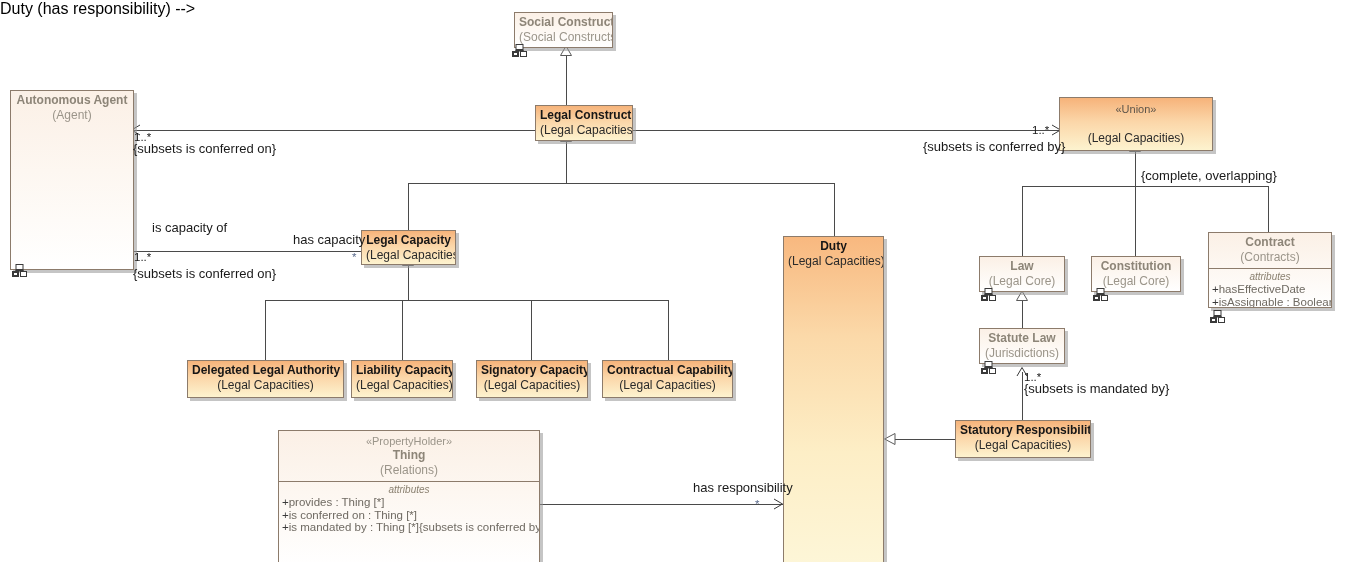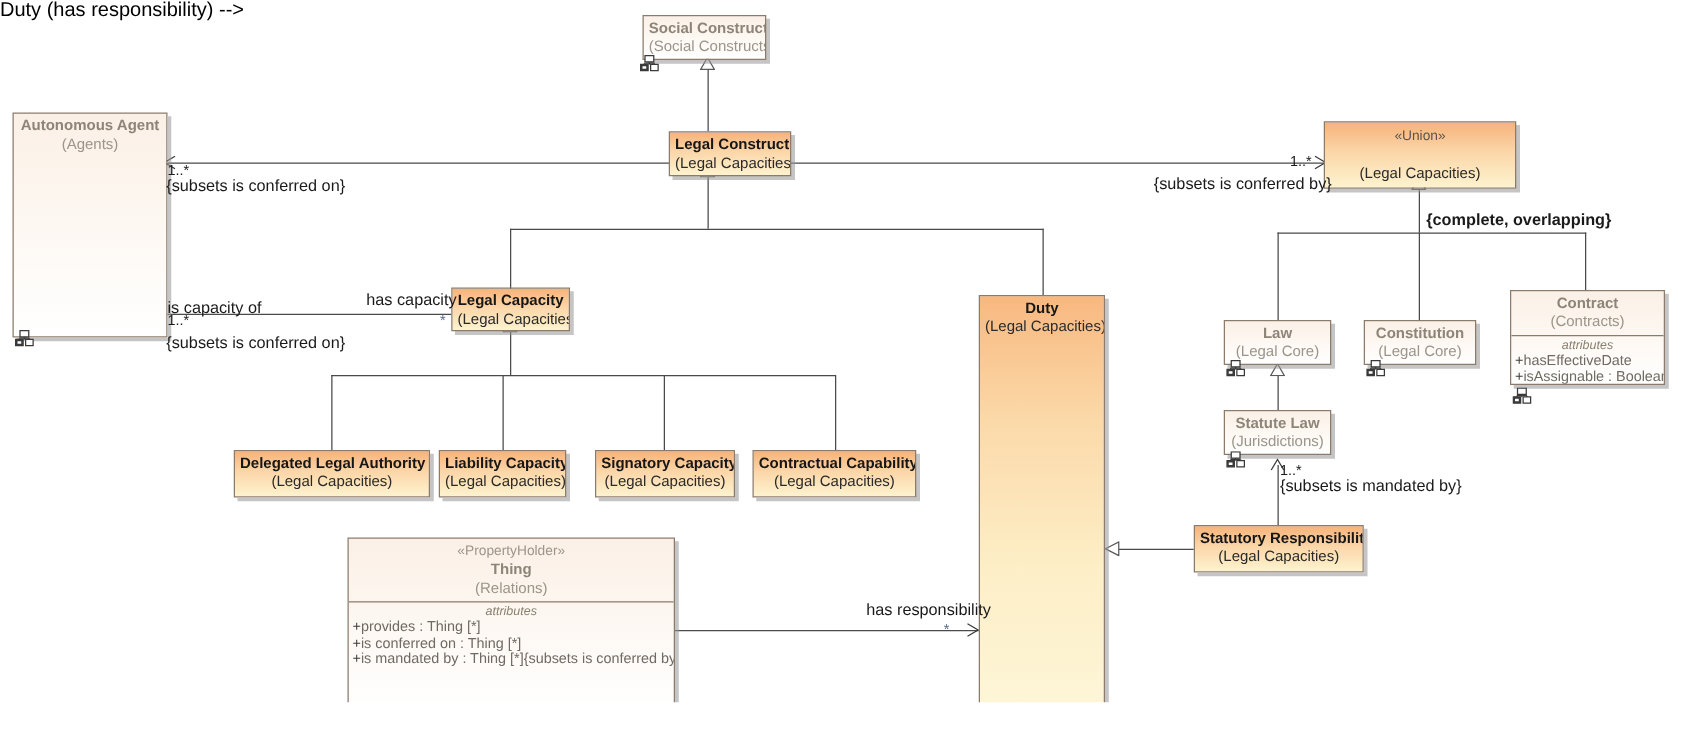--- a/index.html
+++ b/index.html
@@ -248,21 +248,21 @@
       <line x1="3.5" y1="6.5" x2="11.5" y2="6.5" stroke="#3a3a3a"></line>
       <line x1="3.5" y1="6.5" x2="3.5" y2="7.5" stroke="#3a3a3a"></line>
       <line x1="11.5" y1="6.5" x2="11.5" y2="7.5" stroke="#3a3a3a"></line>
     </svg>
   </div>
 
   
   <div class="uml pale" style="left:10px;top:90px;width:124px;height:180px;">
     <div class="hdr">
       <div class="nm">Autonomous Agent</div>
-      <div class="pkg">(Agents)</div>
+      <div class="pkg">(Agent)</div>
     </div>
   </div>
   <div class="badge" style="left:12px;top:264px;">
     <svg width="16" height="14" viewBox="0 0 16 14">
       <rect x="4" y="0.5" width="7" height="5" fill="#ffffff" stroke="#3a3a3a"></rect>
       <rect x="0.5" y="7.5" width="6" height="5" fill="#3a3a3a" stroke="#3a3a3a"></rect>
       <rect x="2" y="9" width="3" height="2" fill="#ffffff"></rect>
       <rect x="8.5" y="7.5" width="6" height="5" fill="#ffffff" stroke="#3a3a3a"></rect>
       <line x1="7.5" y1="5.5" x2="7.5" y2="7.5" stroke="#3a3a3a"></line>
       <line x1="3.5" y1="6.5" x2="11.5" y2="6.5" stroke="#3a3a3a"></line>
@@ -457,27 +457,27 @@
   </div>
 
   
 
   <div class="mult" style="left:134px;top:131px;">1..*</div>
   <div class="lbl" style="left:133px;top:142px;">{subsets is conferred on}</div>
 
   <div class="mult" style="left:1032px;top:124px;">1..*</div>
   <div class="lbl" style="left:923px;top:140px;">{subsets is conferred by}</div>
 
-  <div class="lbl" style="left:134px;top:239px;">is capacity of</div>
+  <div class="lbl" style="left:134px;top:221px;padding-left:18px;">is capacity of</div>
   <div class="lbl" style="left:293px;top:233px;">has capacity</div>
   <div class="mult" style="left:134px;top:251px;">1..*</div>
   <div class="mult-star" style="left:352px;top:251px;">*</div>
   <div class="lbl" style="left:133px;top:267px;">{subsets is conferred on}</div>
 
-  <div class="lbl" style="left:1141px;top:169px;font-weight:bold;">{complete, overlapping}</div>
+  <div class="lbl" style="left:1141px;top:169px;">{complete, overlapping}</div>
 
   <div class="mult" style="left:1024px;top:371px;">1..*</div>
   <div class="lbl" style="left:1024px;top:382px;">{subsets is mandated by}</div>
 
   <div class="lbl" style="left:693px;top:481px;">has responsibility</div>
   <div class="mult-star" style="left:755px;top:498px;">*</div>
 
 </div>
 
 </body></html>

